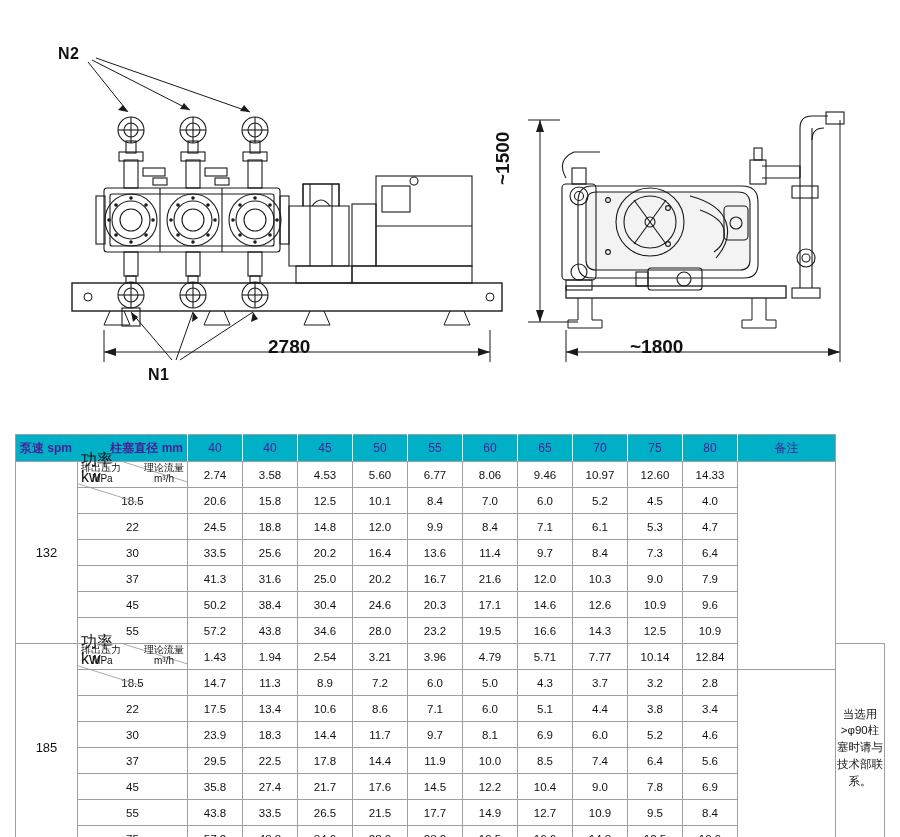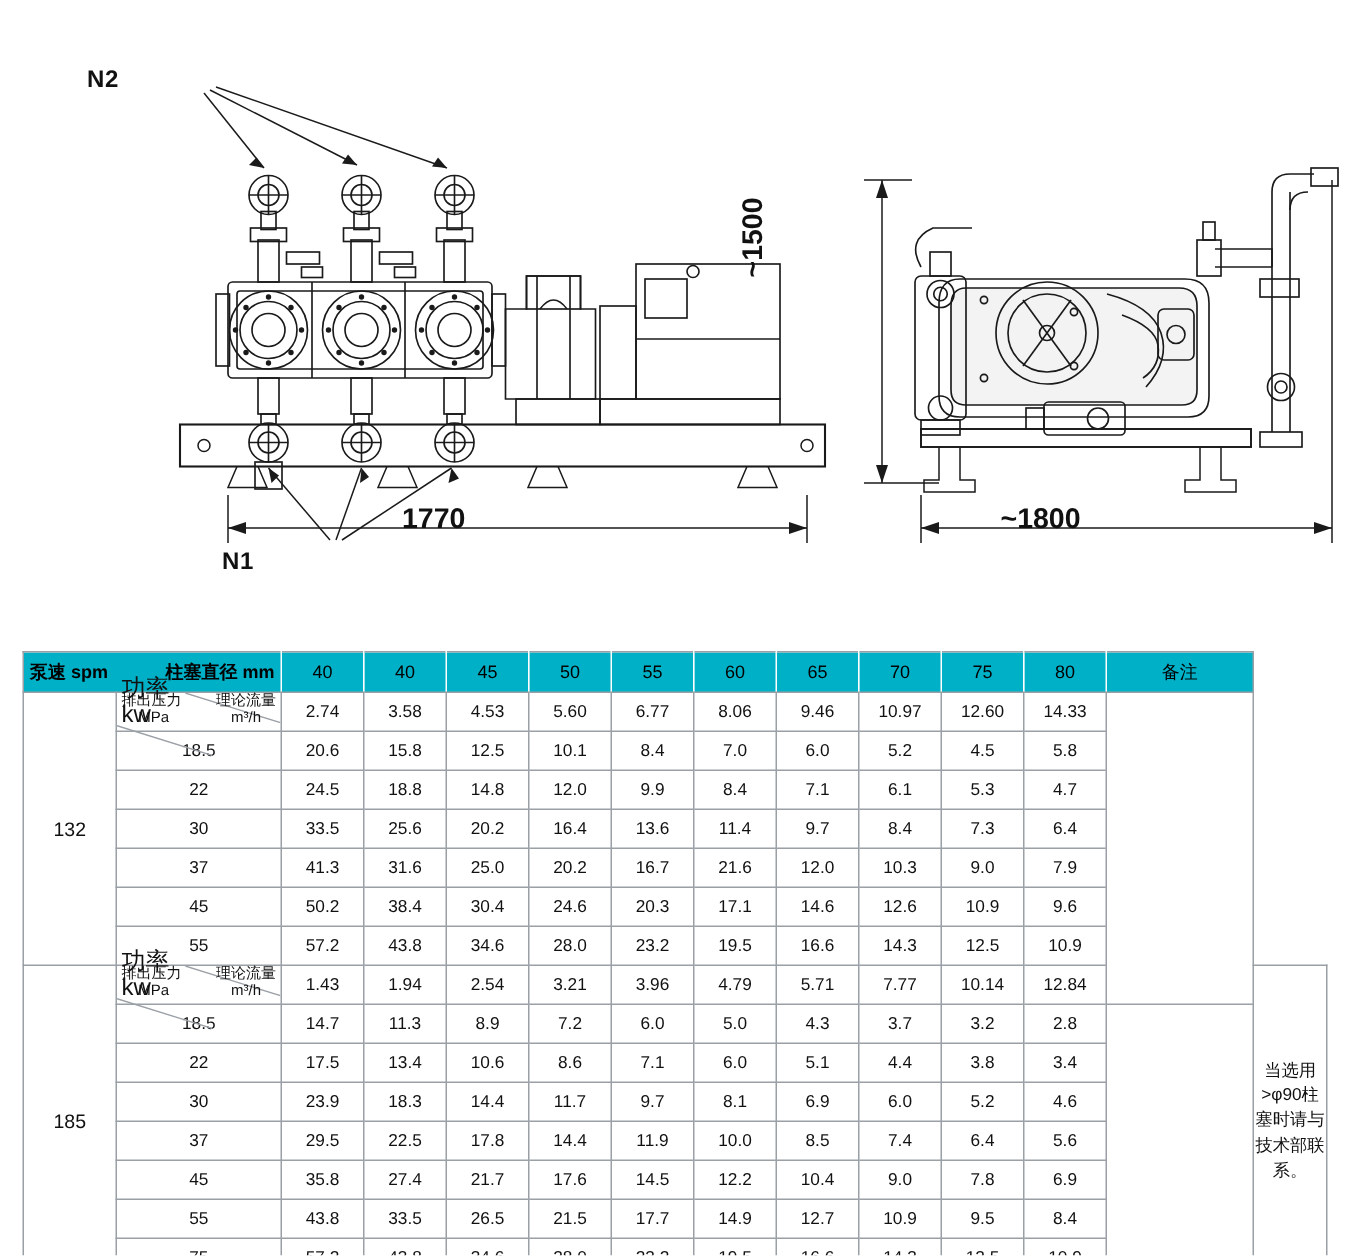--- a/index.html
+++ b/index.html
@@ -13,34 +13,34 @@
     width: 900px;
     height: 837px;
     background: #ffffff;
     overflow: hidden;
   }
 
   
   .drawing {
     position: absolute;
     left: 0; top: 0;
-    width: 792px; height: 415px; padding-left: 48px;
+    width: 792px; height: 415px;
   }
   .drawing svg { display: block; }
 
   .lbl {
     position: absolute;
     font-family: "Liberation Sans", sans-serif;
     color: #111;
     white-space: nowrap;
   }
   .lbl-n2 { left: 58px; top: 45px; font-size: 16px; font-weight: 700; letter-spacing: .5px; }
   .lbl-n1 { left: 148px; top: 366px; font-size: 16px; font-weight: 700; letter-spacing: .5px; }
   .lbl-2780 { left: 268px; top: 336px; font-size: 19px; font-weight: 700; }
-  .lbl-1800 { left: 667px; top: 336px; font-size: 19px; font-weight: 700; }
+  .lbl-1800 { left: 630px; top: 336px; font-size: 19px; font-weight: 700; }
   .lbl-1500 {
     left: 492px; top: 185px; font-size: 19px; font-weight: 700;
     transform: rotate(-90deg); transform-origin: left top;
   }
 
   
   .table-wrap {
     position: absolute;
     left: 15px;
     top: 434px;
@@ -56,21 +56,21 @@
   table.spec td, table.spec th {
     border: 1px solid #9aa0a6;
     text-align: center;
     vertical-align: middle;
     padding: 0;
     height: 25px;
     font-weight: normal;
   }
   .hdr td {
     background: #00b0c7;
-    color: #000000;
+    color: #4c1d95;
     font-weight: bold;
     font-size: 12px;
     height: 26px;
     border: 1px solid #00b0c7;
   }
   .hdr td.sep { border-right: 1px solid #ffffff; }
   .grpcell {
     font-size: 13px;
     font-weight: normal;
     margin-top: 48px;
@@ -363,21 +363,21 @@
         </g>
         <g fill="#1a1a1a" stroke="none">
           <path d="M566 352 l12 -4 v8 z"></path>
           <path d="M840 352 l-12 -4 v8 z"></path>
         </g>
       </g>
     </svg>
 
     <div class="lbl lbl-n2">N2</div>
     <div class="lbl lbl-n1">N1</div>
-    <div class="lbl lbl-2780">1770</div>
+    <div class="lbl lbl-2780">2780</div>
     <div class="lbl lbl-1800">~1800</div>
     <div class="lbl lbl-1500">~1500</div>
   </div>
 
   <div class="table-wrap">
     <table class="spec">
       <colgroup>
         <col style="width:62px">
         <col style="width:110px">
         <col style="width:55px">
@@ -441,21 +441,21 @@
           <td>18.5</td>
           <td>20.6</td>
           <td>15.8</td>
           <td>12.5</td>
           <td>10.1</td>
           <td>8.4</td>
           <td>7.0</td>
           <td>6.0</td>
           <td>5.2</td>
           <td>4.5</td>
-          <td>5.8</td>
+          <td>4.0</td>
         </tr>
         <tr>
           <td>22</td>
           <td>24.5</td>
           <td>18.8</td>
           <td>14.8</td>
           <td>12.0</td>
           <td>9.9</td>
           <td>8.4</td>
           <td>7.1</td>

